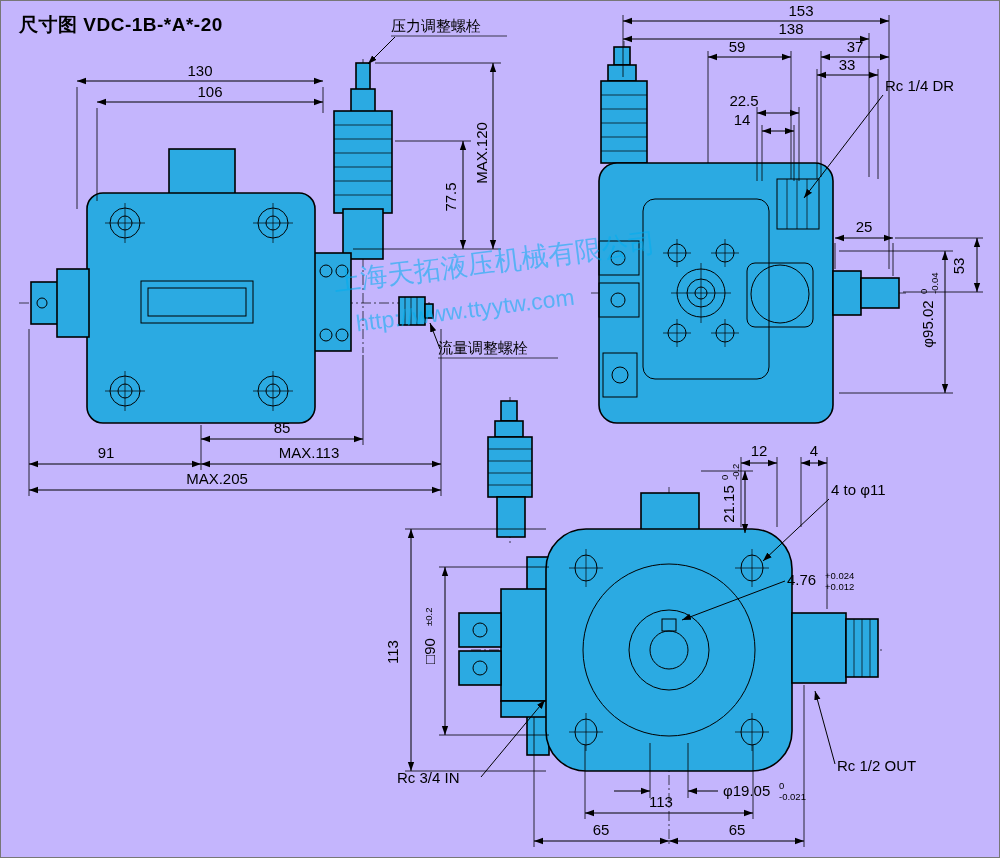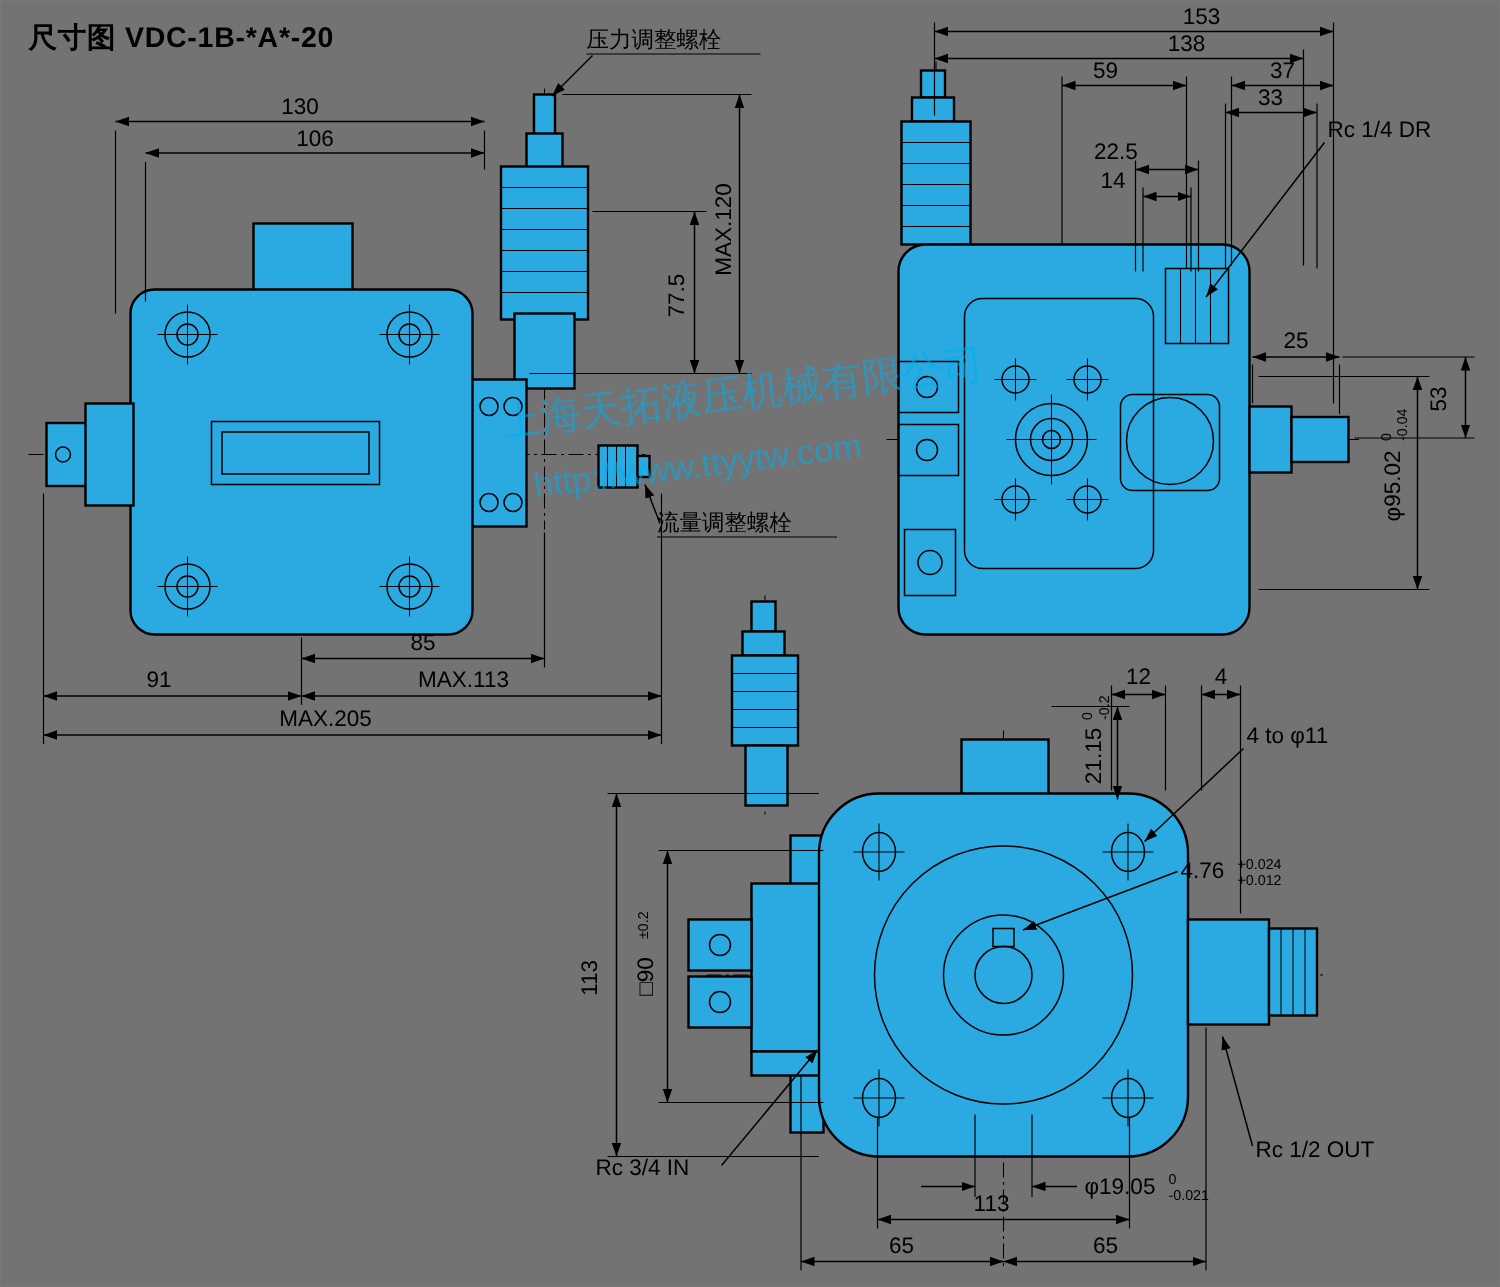--- a/index.html
+++ b/index.html
@@ -1,16 +1,16 @@
 <!DOCTYPE html>
 <html><head>
 <meta charset="utf-8">
 <style>
   html,body{margin:0;padding:0;background:#fff;}
-  #stage{position:relative;width:1000px;height:858px;background:#737373;border:1px solid #777;
+  #stage{position:relative;width:1000px;height:858px;background:#c4b5fd;border:1px solid #777;
          box-sizing:border-box;font-family:"Liberation Sans","DejaVu Sans",sans-serif;overflow:hidden;}
   svg{display:block;}
   svg text{font-family:"Liberation Sans","DejaVu Sans",sans-serif;fill:#000;}
   .title{font-size:19px;font-weight:bold;letter-spacing:.5px;}
   .dim{font-size:15px;}
   .dim-s{font-size:9.5px;}
   .callout{font-size:15px;}
   .dl{stroke:#000;stroke-width:1;fill:none;}
   .ext{stroke:#000;stroke-width:.8;fill:none;}
   .cl{stroke:#000;stroke-width:.7;fill:none;stroke-dasharray:10 3 2 3;}

